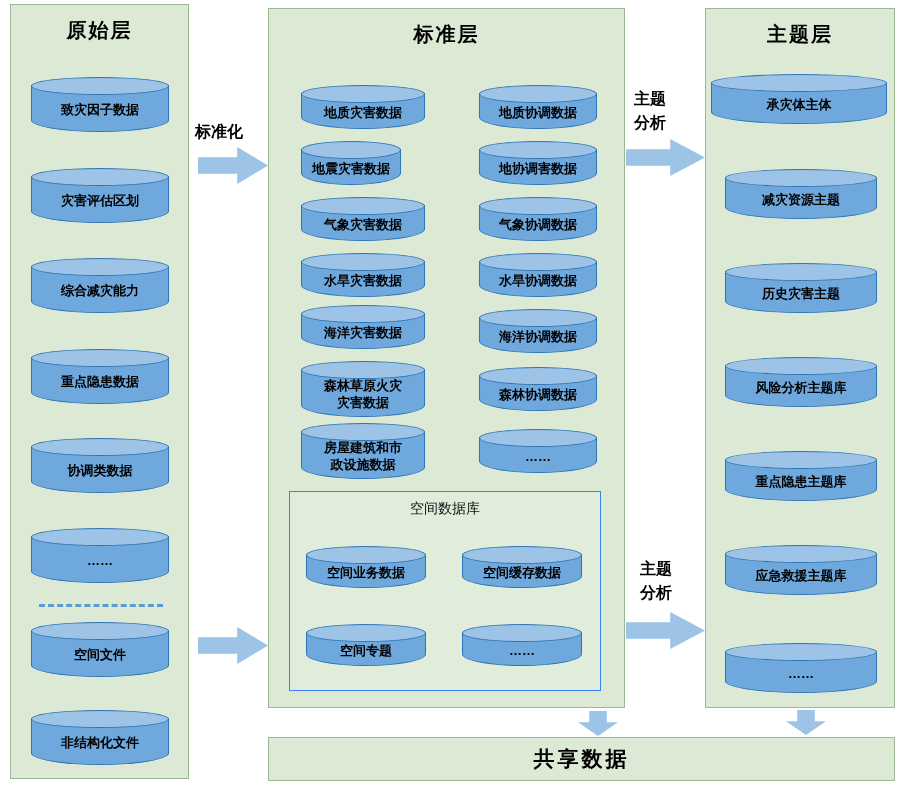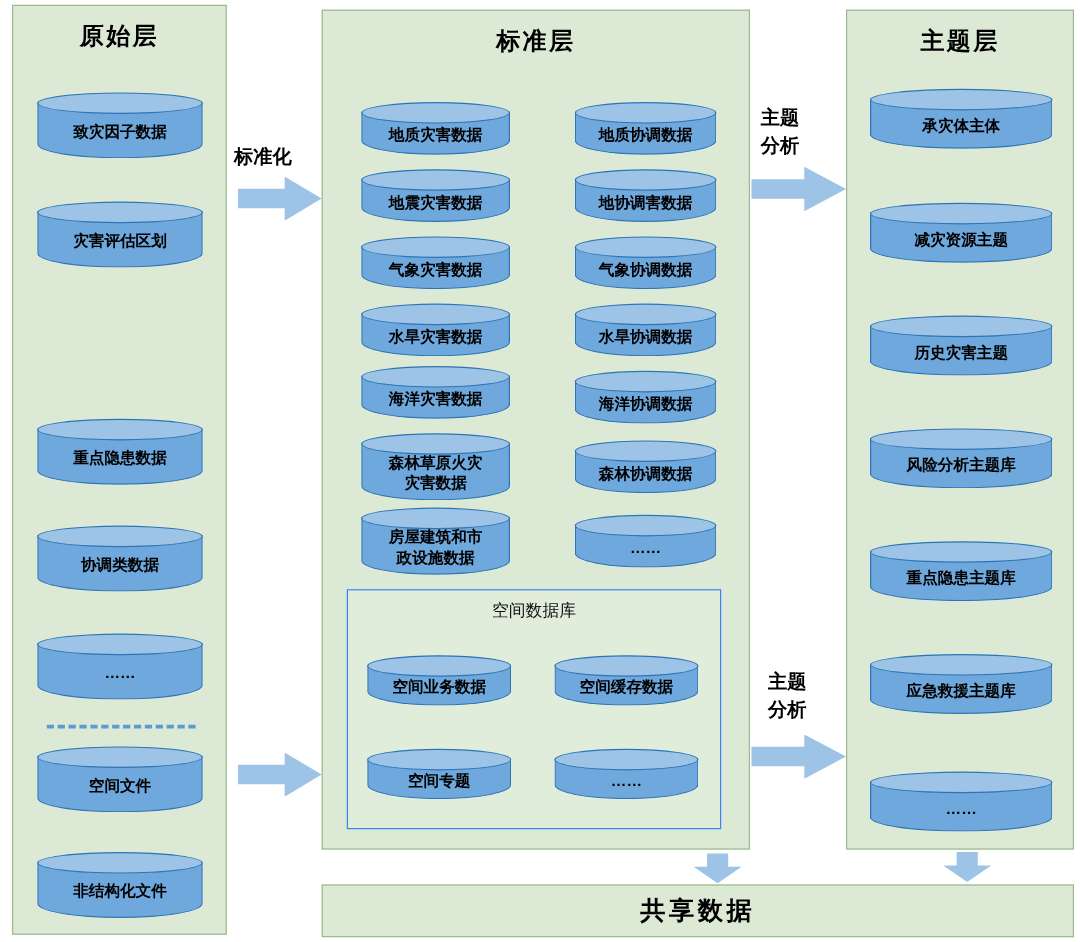--- a/index.html
+++ b/index.html
@@ -43,20 +43,23 @@
 
   <div class="panel" style="left:10px;top:4px;width:179px;height:775px">
     <div class="panel-title">原始层</div>
 
     <div class="cyl" style="left:20px;top:80px;width:138px;height:47px">
       <span class="lbl">致灾因子数据</span>
       </div>
     <div class="cyl" style="left:20px;top:171px;width:138px;height:47px">
       <span class="lbl">灾害评估区划</span>
       </div>
+    <div class="cyl" style="left:20px;top:261px;width:138px;height:47px">
+      <span class="lbl">综合减灾能力</span>
+      </div>
     <div class="cyl" style="left:20px;top:352px;width:138px;height:47px">
       <span class="lbl">重点隐患数据</span>
       </div>
     <div class="cyl" style="left:20px;top:441px;width:138px;height:47px">
       <span class="lbl">协调类数据</span>
       </div>
     <div class="cyl" style="left:20px;top:531px;width:138px;height:47px">
       <span class="lbl">……</span>
       </div>
 
@@ -69,21 +72,21 @@
       <span class="lbl">非结构化文件</span>
       </div>
   </div>
 
   <div class="panel" style="left:268px;top:8px;width:357px;height:700px">
     <div class="panel-title">标准层</div>
 
     <div class="cyl" style="left:32px;top:84px;width:124px;height:36px">
       <span class="lbl">地质灾害数据</span>
       </div>
-    <div class="cyl" style="left:32px;top:140px;width:124px;height:36px">
+    <div class="cyl" style="left:32px;top:140px;width:100px;height:36px">
       <span class="lbl">地震灾害数据</span>
       </div>
     <div class="cyl" style="left:32px;top:196px;width:124px;height:36px">
       <span class="lbl">气象灾害数据</span>
       </div>
     <div class="cyl" style="left:32px;top:252px;width:124px;height:36px">
       <span class="lbl">水旱灾害数据</span>
       </div>
     <div class="cyl" style="left:32px;top:304px;width:124px;height:36px">
       <span class="lbl">海洋灾害数据</span>
@@ -132,21 +135,21 @@
         </div>
       <div class="cyl" style="left:172px;top:140px;width:120px;height:34px">
         <span class="lbl">……</span>
         </div>
     </div>
   </div>
 
   <div class="panel" style="left:705px;top:8px;width:190px;height:700px">
     <div class="panel-title">主题层</div>
 
-    <div class="cyl" style="left:19px;top:73px;width:152px;height:42px">
+    <div class="cyl" style="left:5px;top:73px;width:176px;height:42px">
       <span class="lbl">承灾体主体</span>
       </div>
     <div class="cyl" style="left:19px;top:168px;width:152px;height:42px">
       <span class="lbl">减灾资源主题</span>
       </div>
     <div class="cyl" style="left:19px;top:262px;width:152px;height:42px">
       <span class="lbl">历史灾害主题</span>
       </div>
     <div class="cyl" style="left:19px;top:356px;width:152px;height:42px">
       <span class="lbl">风险分析主题库</span>

